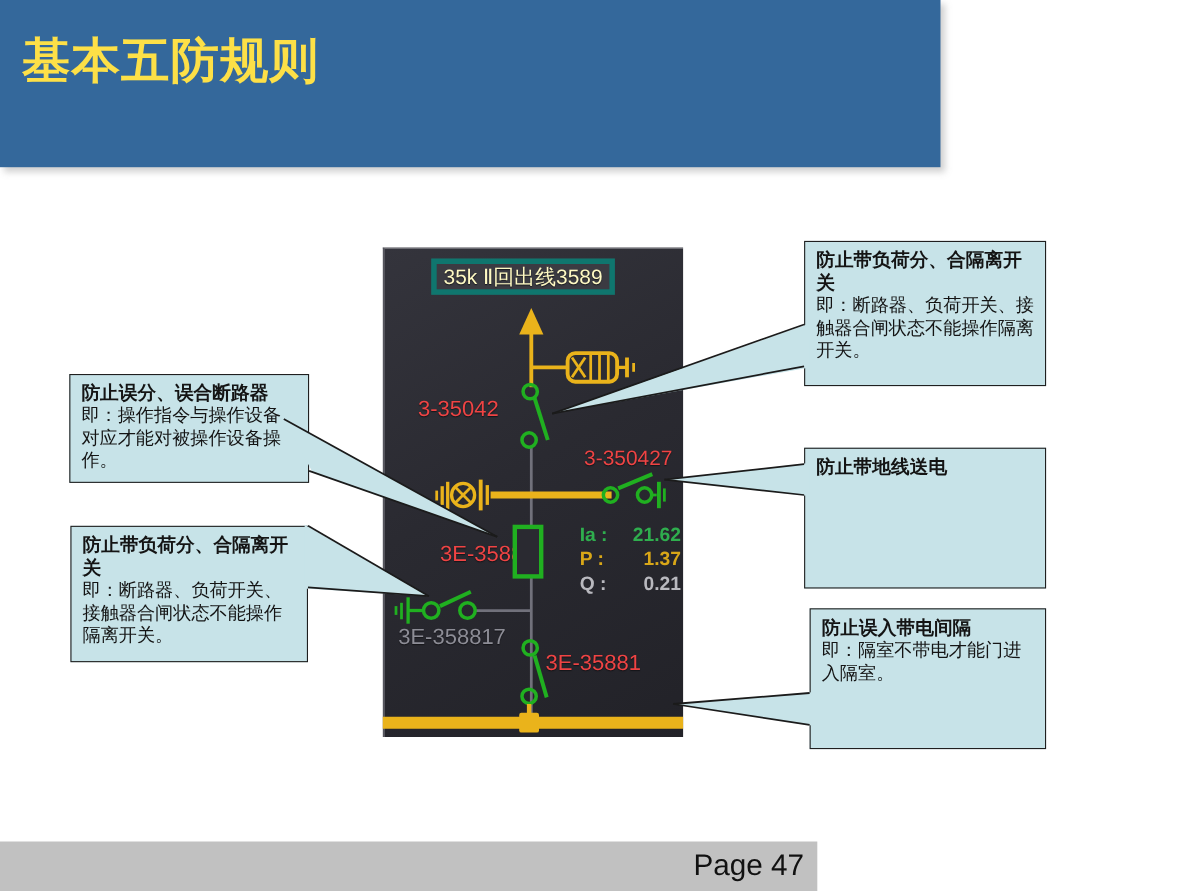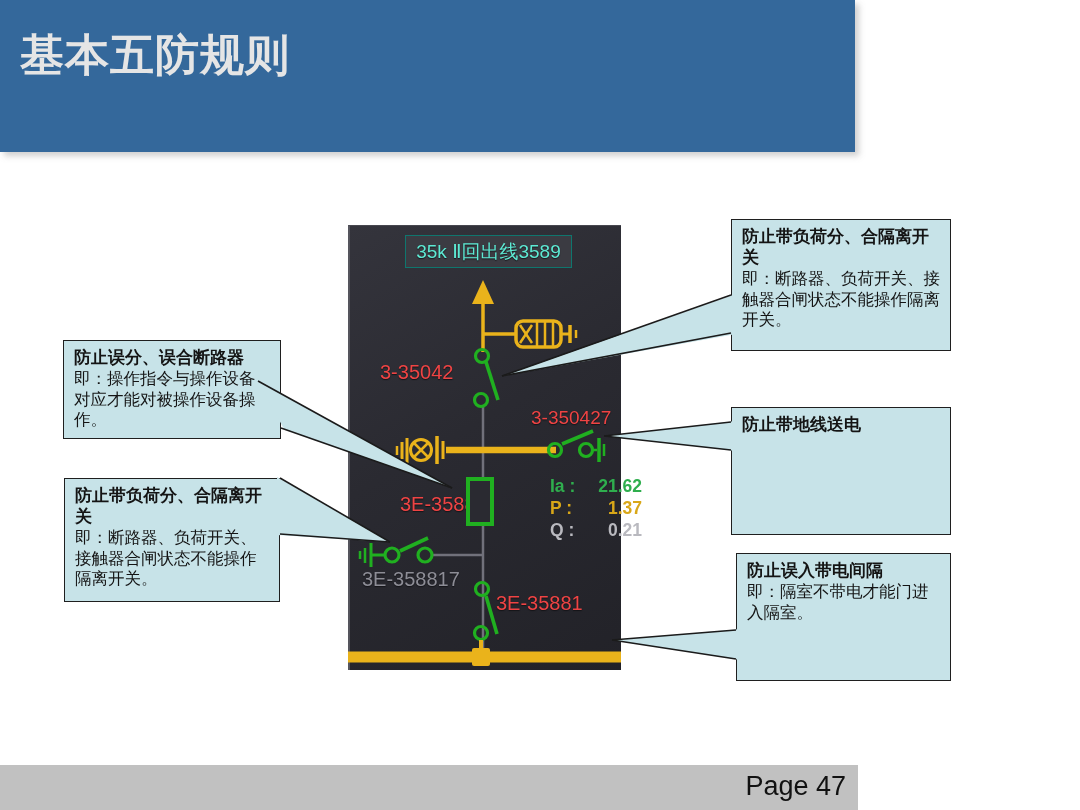--- a/index.html
+++ b/index.html
@@ -7,49 +7,49 @@
     width:1080px;height:810px;position:relative;overflow:hidden;
     background:#ffffff;font-family:"Liberation Sans","DejaVu Sans",sans-serif;
   }
   
   .header{
     position:absolute;left:0;top:0;width:855px;height:152px;
     background:#34689b;z-index:1;box-shadow:4px 4px 6px rgba(120,120,120,.35);
   }
   .header .title{
     position:absolute;left:20px;top:26px;font-size:44px;font-weight:bold;
-    color:#e5e5e5;letter-spacing:1px;white-space:nowrap;
+    color:#fde047;letter-spacing:1px;white-space:nowrap;
   }
   
   .footer{
-    position:absolute;left:0;top:765px;width:858px;height:45px;
+    position:absolute;left:0;top:765px;width:743px;height:45px;
     background:#c1c1c1;z-index:1;
   }
   .footer .page{
     position:absolute;right:12px;top:6px;font-size:27px;color:#111111;
   }
   
   .panel{
     position:absolute;left:348px;top:225px;width:273px;height:445px;z-index:2;
     background:linear-gradient(150deg,#34343c 0%,#2a2a31 45%,#222228 100%);
     border-left:2px solid #55555d;border-top:1px solid #47474f;
     box-sizing:border-box;
   }
   .panel-title{
-    position:absolute;left:405px;top:235px;width:167px;height:33px;z-index:3;
-    background:#3b3b42;border:1px solid #0f766e;box-sizing:border-box;
-    color:#5eead4;font-size:19px;display:flex;align-items:center;justify-content:center;
+    position:absolute;left:392px;top:235px;width:167px;height:33px;z-index:3;
+    background:#3b3b42;border:5px solid #0f766e;box-sizing:border-box;
+    color:#fef9c3;font-size:19px;display:flex;align-items:center;justify-content:center;
     white-space:nowrap;text-shadow:0 1px 1px #17171b;
   }
   .dev-label{
     position:absolute;z-index:3;color:#ef4444;font-size:20px;white-space:nowrap;
     text-shadow:0 1px 1px #141418;
   }
   .meas{
-    position:absolute;left:550px;top:475px;width:92px;z-index:3;
+    position:absolute;left:527px;top:475px;width:92px;z-index:3;
     font-size:17.5px;font-weight:bold;
   }
   .meas .mrow{display:flex;justify-content:space-between;height:22px;line-height:22px;}
   
   svg.layer{position:absolute;left:0;top:0;z-index:3;}
   svg.beaks{z-index:5;}
   
   .callout{
     position:absolute;z-index:4;background:#c7e3e8;border:1.6px solid #1f1f1f;
     box-sizing:border-box;padding:6px 9px 8px 10px;color:#141414;

